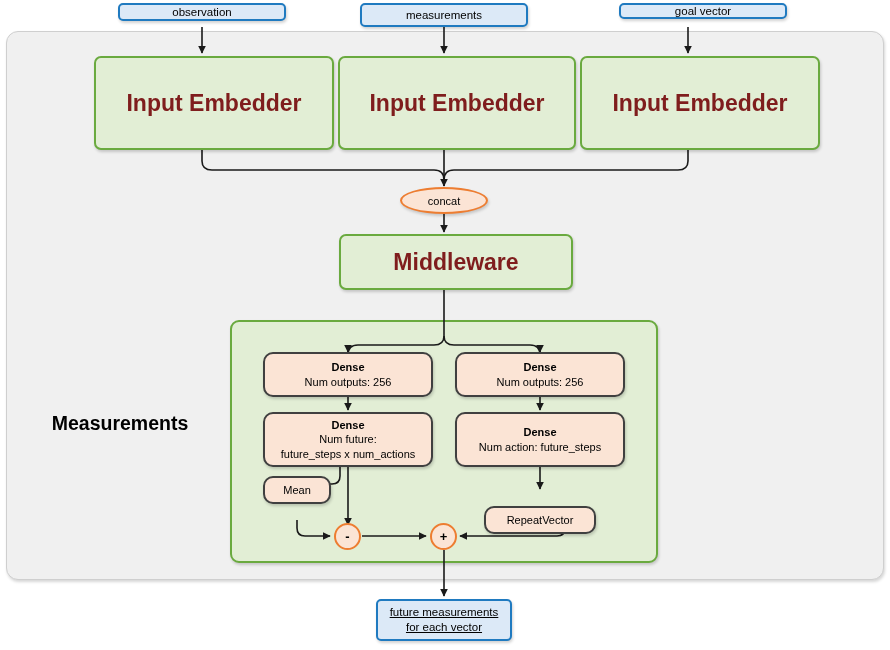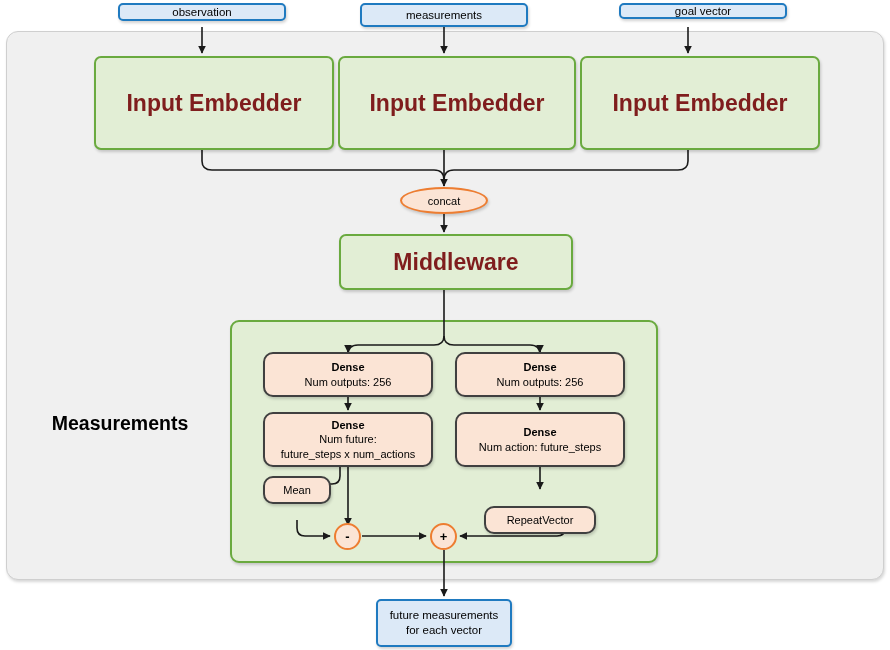--- a/index.html
+++ b/index.html
@@ -242,18 +242,18 @@
   </div>
 
   <div class="node box-orange" style="left:484px; top:492px; width:112px; height:28px;margin-top:14px;">
     <span>RepeatVector</span>
   </div>
 
   <div class="node op-circle" style="left:430px; top:523px; width:27px; height:27px;">
     <span>+</span>
   </div>
 
-  <div class="node box-blue" style="left:376px; top:599px; width:136px; height:48px;">
+  <div class="node box-blue" style="left:376px; top:599px; width:136px; height:42px;text-decoration:underline;">
     <span>future measurements</span>
     <span>for each vector</span>
   </div>
 
 </div>
 
 </body></html>

